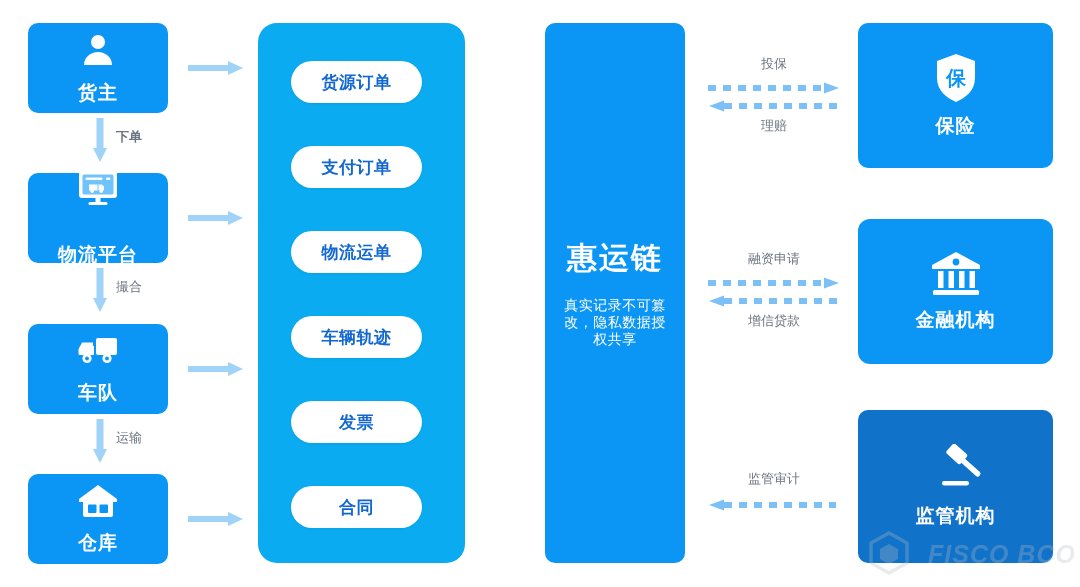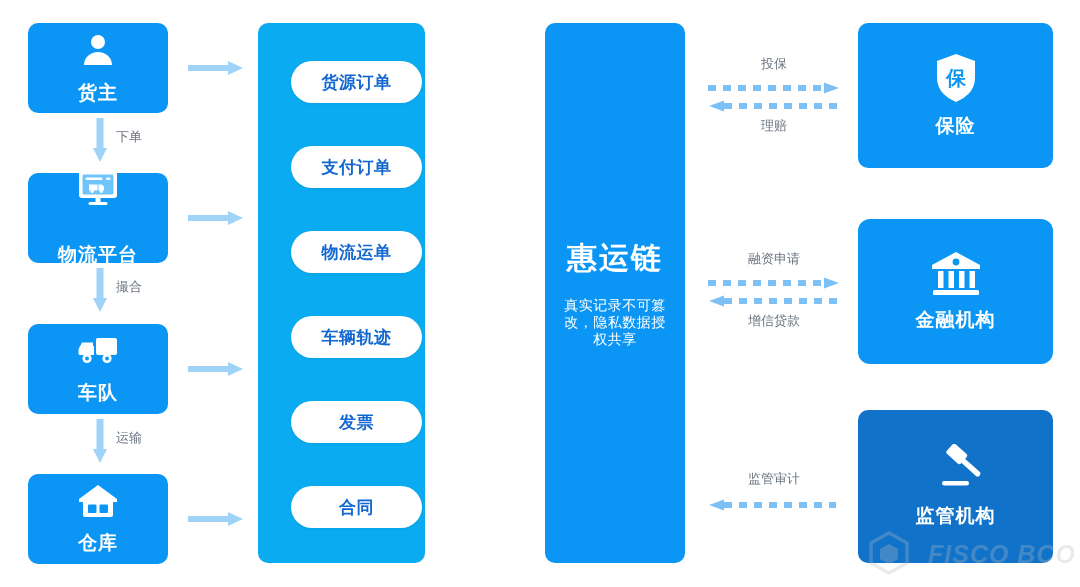--- a/index.html
+++ b/index.html
@@ -49,21 +49,21 @@
   #actor-2 { top: 324px; }
   #actor-3 { top: 474px; }
 
   
   .vconn {
     position: absolute;
     left: 92px;
     width: 76px;
     height: 50px;
   }
-  #vconn-0 { top: 118px; }
+  #vconn-0 { top: 118px; font-weight: bold; }
   #vconn-1 { top: 268px; }
   #vconn-2 { top: 419px; }
   .vconn .vlabel {
     position: absolute;
     left: 24px;
     top: 10px;
     font-size: 13px;
     color: #6b7480;
     white-space: nowrap;
   }
@@ -81,21 +81,22 @@
   #harrow-3 { top: 511px; }
 
   
   #mid-column {
     position: absolute;
     left: 258px;
     top: 23px;
     width: 167px;
     height: 540px;
     background: #0aabf0;
-    border-radius: 10px;
+    border-radius: 19px;
+    padding-left: 40px;
   }
   .pill {
     position: absolute;
     left: 33px;
     width: 131px;
     height: 42px;
     background: #ffffff;
     border-radius: 21px;
     display: flex;
     align-items: center;

